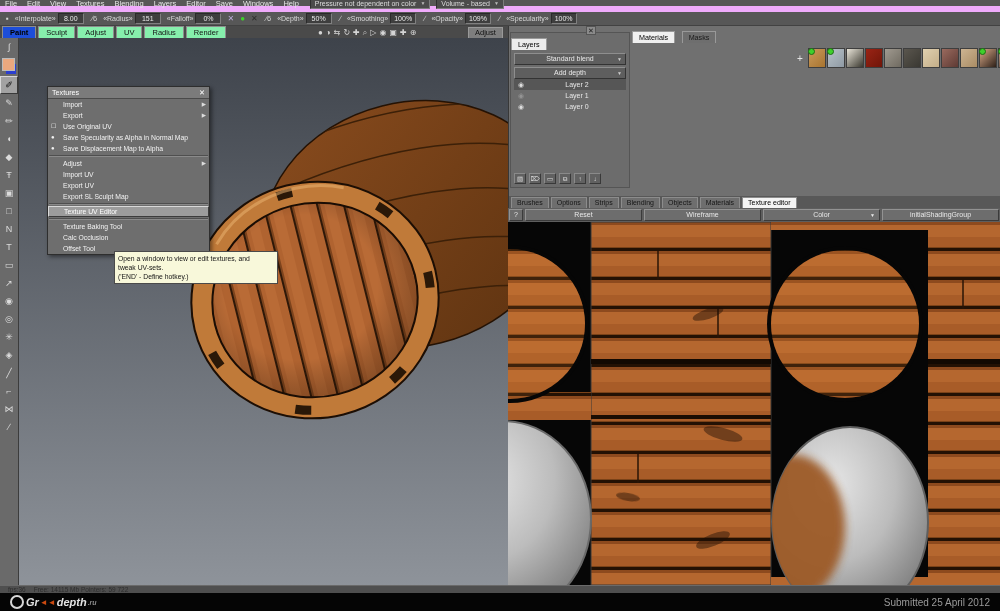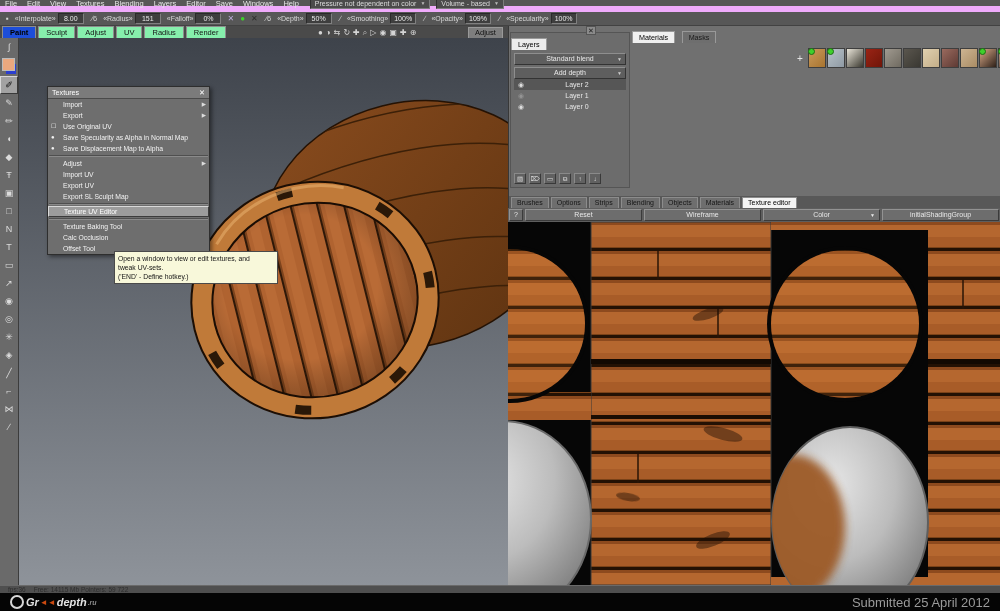--- a/index.html
+++ b/index.html
@@ -92,21 +92,21 @@
   .edbtn.q{flex:0 0 12px;}
   .edbtn .dd{position:absolute;right:4px;top:0;font-size:5px;}
   #texcanvas{left:508px;top:222px;width:492px;height:363px;}
   
   #footer{left:0;top:593px;width:1000px;height:18px;background:#050505;display:flex;align-items:center;
     justify-content:space-between;padding:0 10px;box-sizing:border-box;}
   #site-logo{font-size:11px;font-weight:bold;font-style:italic;color:#e3e3e3;display:flex;align-items:center;gap:1px;}
   #logo-ring{width:10px;height:10px;border:2px solid #d8d8d8;border-radius:50%;display:inline-block;margin-right:1px;}
   .lg-accent{color:#cc4a10;font-size:8px;}
   .lg-suffix{color:#8d8d8d;font-size:7px;}
-  #submitted{color:#9a9a9a;font-size:13px;}
+  #submitted{color:#9a9a9a;font-size:10px;}
 </style>
 </head>
 <body>
 
 <div id="menubar" class="abs">
   <span class="menu-item">File</span>
   <span class="menu-item">Edit</span>
   <span class="menu-item">View</span>
   <span class="menu-item">Textures</span>
   <span class="menu-item">Blending</span>

